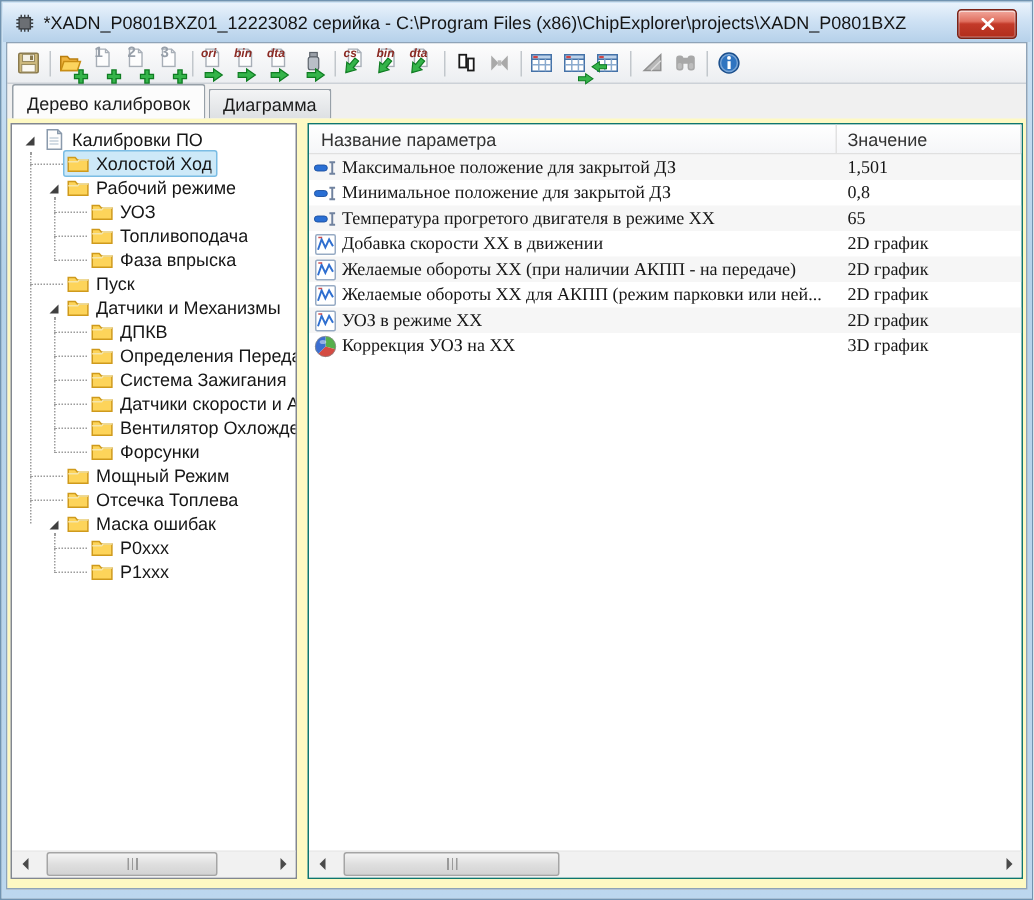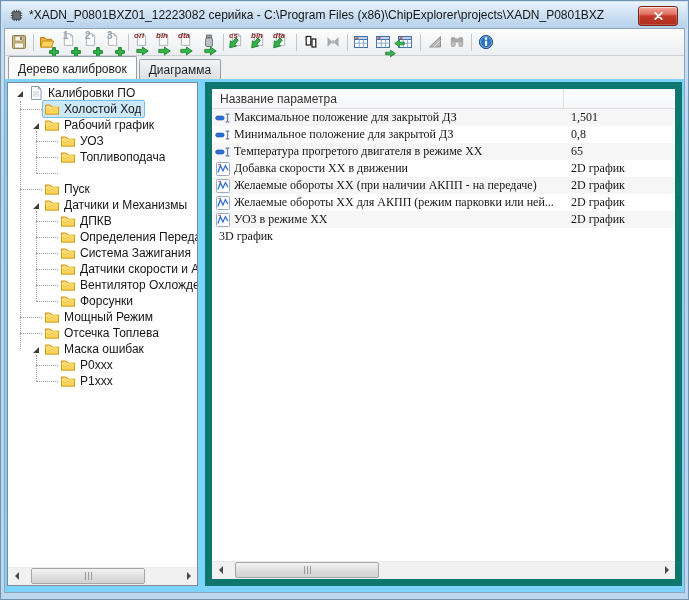--- a/index.html
+++ b/index.html
@@ -69,28 +69,28 @@
   
   .tabstrip { height:23px; display:flex; align-items:flex-end; padding-left:3px; background:#f0f0f0; }
   .tab {
     font-size:12px; color:#1c1c1c; box-sizing:border-box; height:20px;
     padding:3px 9px 0 9px; margin-right:2px;
     border:1px solid #97a0a8; border-bottom:none; border-radius:2px 2px 0 0;
     background:linear-gradient(#f3f4f5,#dde0e3);
   }
   .tab.active { height:23px; padding-top:5px; background:#fcfcfc; position:relative; z-index:2; }
   
-  .content { position:absolute; left:0; right:0; top:50px; bottom:0; background:#7dd3fc;padding-left:45px; }
+  .content { position:absolute; left:0; right:0; top:50px; bottom:0; background:#fef9c3;padding-left:45px; }
   .tree-panel {
     position:absolute; left:2px; top:3px; width:191px; bottom:6px;
     background:#fff; border:1px solid #828790; box-sizing:border-box; overflow:hidden;
   }
   .table-panel {
     position:absolute; left:200px; right:2px; top:3px; bottom:6px;
-    background:#fff; border:7px solid #0f766e; box-sizing:border-box; overflow:hidden;
+    background:#fff; border:1px solid #0f766e; box-sizing:border-box; overflow:hidden;
   }
   
   .tree-body { position:absolute; inset:0 0 17px 0; padding-top:2px; overflow:hidden; }
   .trunk { position:absolute; width:0; border-left:1px dotted #9c9c9c; }
   .trow { display:flex; align-items:center; height:16px; font-size:12px; color:#161616; white-space:nowrap; }
   .lvl0 { padding-left:6px; } .lvl1 { padding-left:22px; } .lvl2 { padding-left:38px; }
   .expander { width:12px; height:12px; display:flex; align-items:flex-end; justify-content:center; flex:0 0 auto; }
   .exp-tri { width:0; height:0; border-bottom:6px solid #404040; border-left:6px solid transparent; margin-bottom:2px; }
   .stub { height:0; border-top:1px dotted #9c9c9c; flex:0 0 auto; width:22px; margin-left:-10px; margin-right:0; }
   .lvl1 > .stub { width:22px; margin-left:-10px; }
@@ -387,21 +387,21 @@
           </div>
           <div class="trow lvl1">
             <span class="expander">
                 <i class="exp-tri"></i>
               </span>
             <span class="grp">
                 <span class="ticon"><svg viewBox="0 0 16 16">
                     <path d="M1.5 13.2 V4 h4.6 l1.5 1.7 h7 v7.5 Z" fill="#fdd45a" stroke="#cf9a1c"></path>
                     <path d="M1.5 6.8 h6.3 l1 -1.1 h5.8" stroke="#f5e6ac" fill="none"></path>
                   </svg></span>
-                <span class="tlabel">Рабочий график</span>
+                <span class="tlabel">Рабочий режиме</span>
               </span>
           </div>
           <div class="trow lvl2">
             <span class="stub"></span>
             <span class="grp">
                 <span class="ticon"><svg viewBox="0 0 16 16">
                     <path d="M1.5 13.2 V4 h4.6 l1.5 1.7 h7 v7.5 Z" fill="#fdd45a" stroke="#cf9a1c"></path>
                     <path d="M1.5 6.8 h6.3 l1 -1.1 h5.8" stroke="#f5e6ac" fill="none"></path>
                   </svg></span>
                 <span class="tlabel">УОЗ</span>
@@ -412,20 +412,27 @@
             <span class="grp">
                 <span class="ticon"><svg viewBox="0 0 16 16">
                     <path d="M1.5 13.2 V4 h4.6 l1.5 1.7 h7 v7.5 Z" fill="#fdd45a" stroke="#cf9a1c"></path>
                     <path d="M1.5 6.8 h6.3 l1 -1.1 h5.8" stroke="#f5e6ac" fill="none"></path>
                   </svg></span>
                 <span class="tlabel">Топливоподача</span>
               </span>
           </div>
           <div class="trow lvl2">
             <span class="stub"></span>
+            <span class="grp">
+                <span class="ticon"><svg viewBox="0 0 16 16">
+                    <path d="M1.5 13.2 V4 h4.6 l1.5 1.7 h7 v7.5 Z" fill="#fdd45a" stroke="#cf9a1c"></path>
+                    <path d="M1.5 6.8 h6.3 l1 -1.1 h5.8" stroke="#f5e6ac" fill="none"></path>
+                  </svg></span>
+                <span class="tlabel">Фаза впрыска</span>
+              </span>
           </div>
           <div class="trow lvl1">
             <span class="stub"></span>
             <span class="grp">
                 <span class="ticon"><svg viewBox="0 0 16 16">
                     <path d="M1.5 13.2 V4 h4.6 l1.5 1.7 h7 v7.5 Z" fill="#fdd45a" stroke="#cf9a1c"></path>
                     <path d="M1.5 6.8 h6.3 l1 -1.1 h5.8" stroke="#f5e6ac" fill="none"></path>
                   </svg></span>
                 <span class="tlabel">Пуск</span>
               </span>
@@ -566,20 +573,21 @@
           </div>
           <div class="sb-btn">
               <i class="arr-r"></i>
             </div>
         </div>
       </div>
 
       <div class="table-panel">
         <div class="tbl-header">
           <div class="th name">Название параметра</div>
+          <div class="th value">Значение</div>
         </div>
         <div class="tbl-body">
           <div class="tr alt">
             <div class="td-name">
                 <span class="picon"><svg viewBox="0 0 16 16">
                     <rect x="0.6" y="6" width="8.6" height="4" rx="2" fill="#2a6fd4" stroke="#1c4f9e" stroke-width=".6"></rect>
                     <path d="M12.5 4.2 v7.6 M10.6 4.2 h3.8 M10.6 11.8 h3.8" stroke="#70829f" stroke-width="1.3" fill="none"></path>
                   </svg></span>
                 <span>Максимальное положение для закрытой ДЗ</span>
               </div>
@@ -643,20 +651,30 @@
                 <span class="picon"><svg viewBox="0 0 16 16">
                     <rect x="1.5" y="1.5" width="13" height="13" rx="1" fill="#fff" stroke="#97abc4"></rect>
                     <path d="M3 11.5 L5.4 4.6 L7.9 10 L10.4 4.6 L13 9.2" fill="none" stroke="#2f6fd0" stroke-width="1.3"></path>
                     <path d="M3.2 3.4 h2.6" stroke="#d05050"></path>
                   </svg></span>
                 <span>УОЗ в режиме ХХ</span>
               </div>
             <div class="td-value">2D график</div>
           </div>
           <div class="tr">
+            <div class="td-name">
+                <span class="picon"><svg viewBox="0 0 16 16">
+                    <path d="M8 8 L8 1.2 A6.8 6.8 0 0 1 14.6 9.8 Z" fill="#56b04c"></path>
+                    <path d="M8 8 L14.6 9.8 A6.8 6.8 0 0 1 3.2 12.9 Z" fill="#d44b42"></path>
+                    <path d="M8 8 L3.2 12.9 A6.8 6.8 0 0 1 8 1.2 Z" fill="#3c6fd1"></path>
+                    <circle cx="8" cy="8" r="6.8" fill="none" stroke="#8b8b8b" stroke-width=".5"></circle>
+                    <ellipse cx="6.3" cy="5" rx="2.2" ry="1.4" fill="rgba(255,255,255,.45)"></ellipse>
+                  </svg></span>
+                <span>Коррекция УОЗ на ХХ</span>
+              </div>
             <div class="td-value">3D график</div>
           </div>
         </div>
         <div class="hscroll">
           <div class="sb-btn">
               <i class="arr-l"></i>
             </div>
           <div class="sb-track">
             <div class="sb-thumb" style="left:6px; width:142px;">
                 <i class="grip"></i>

